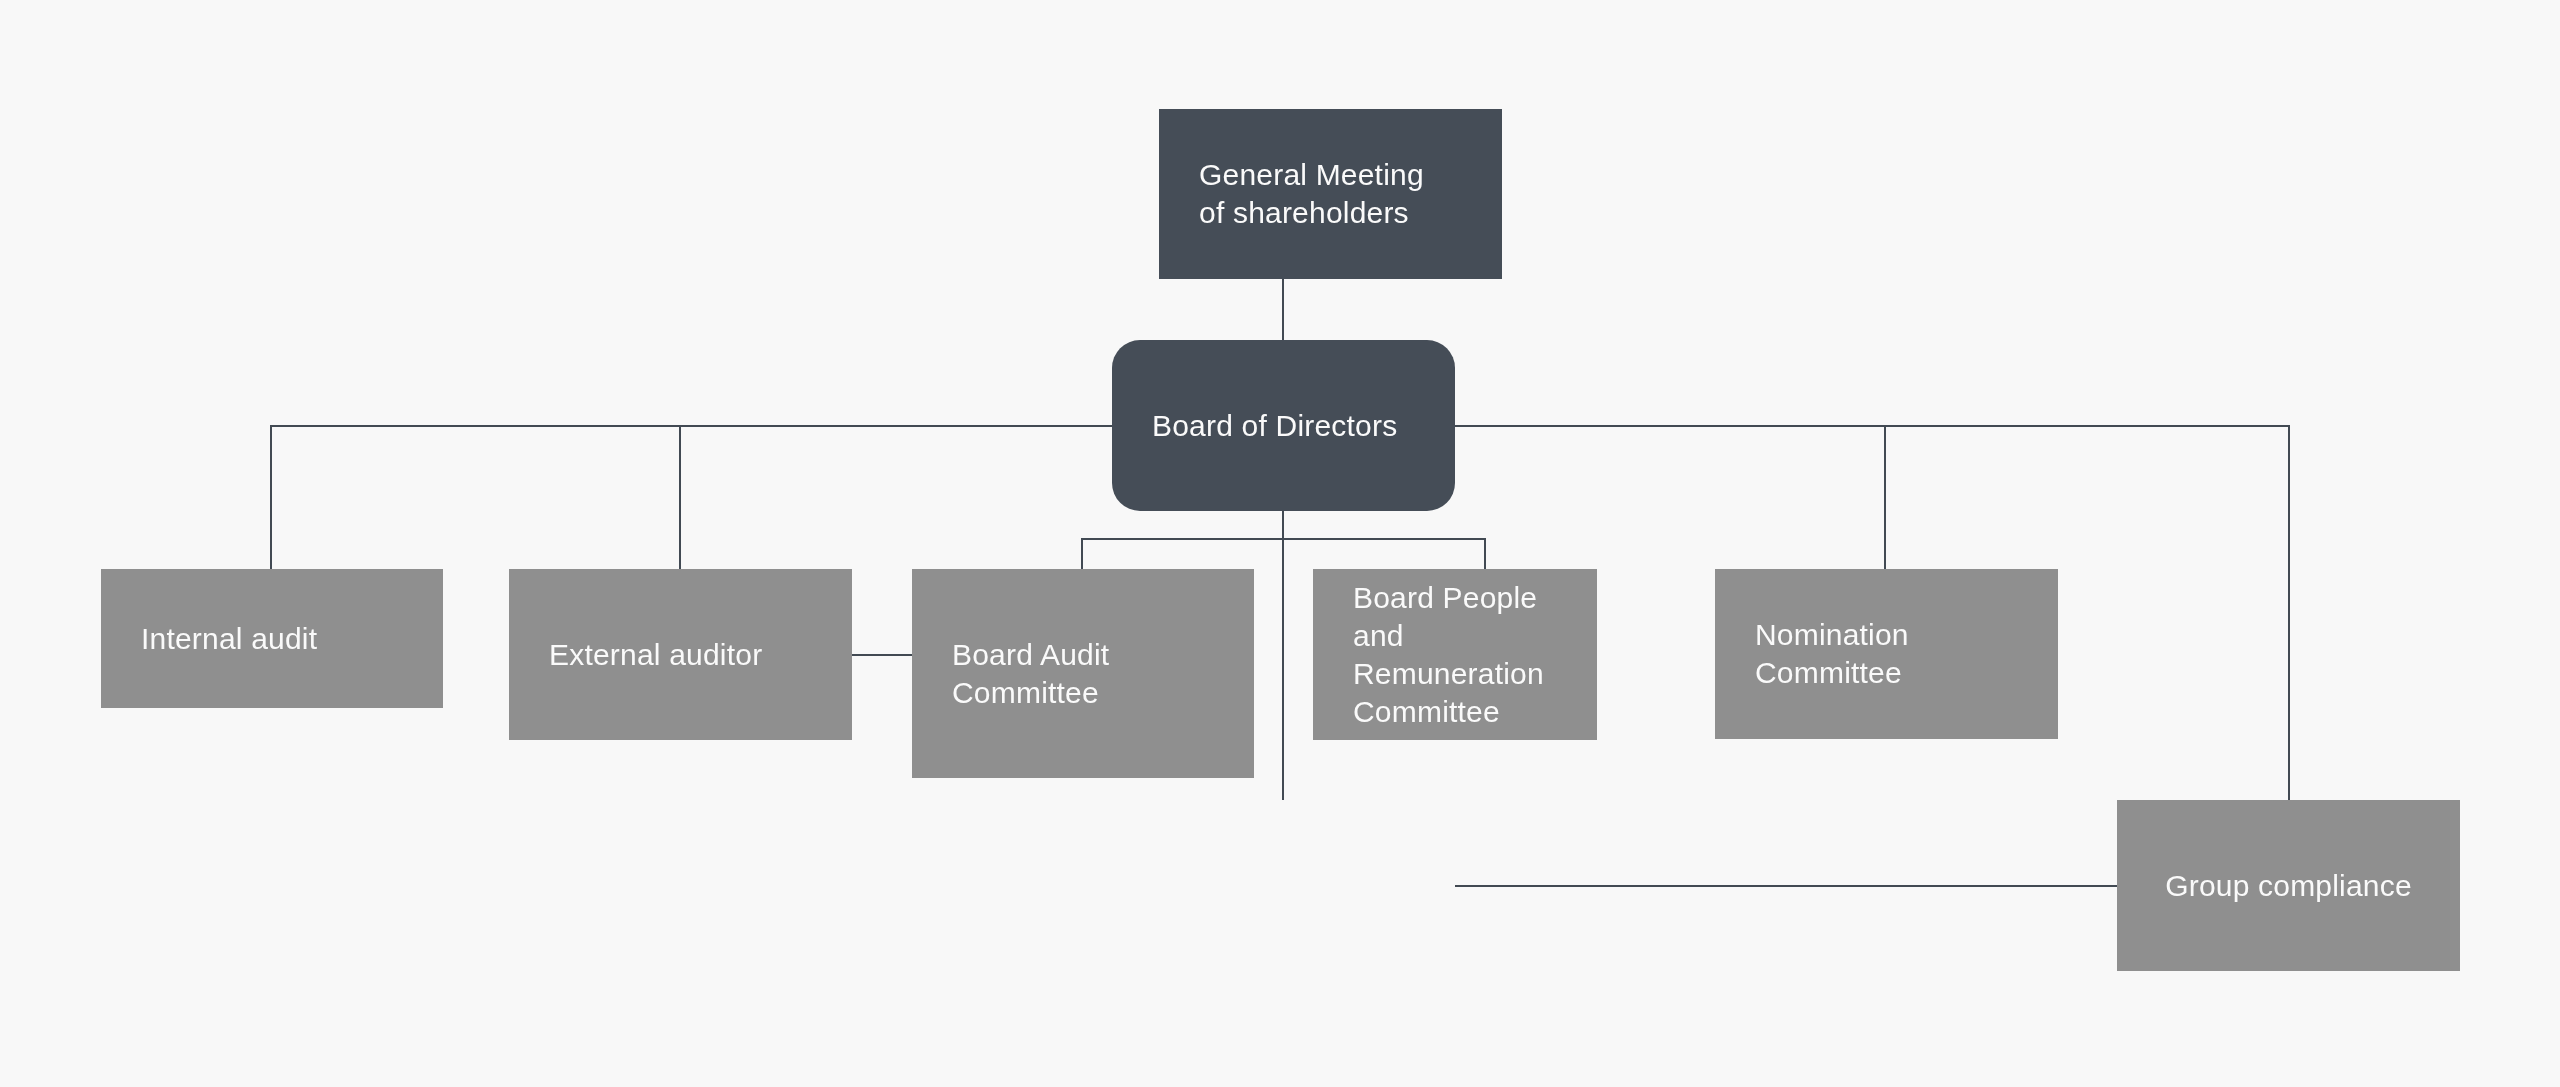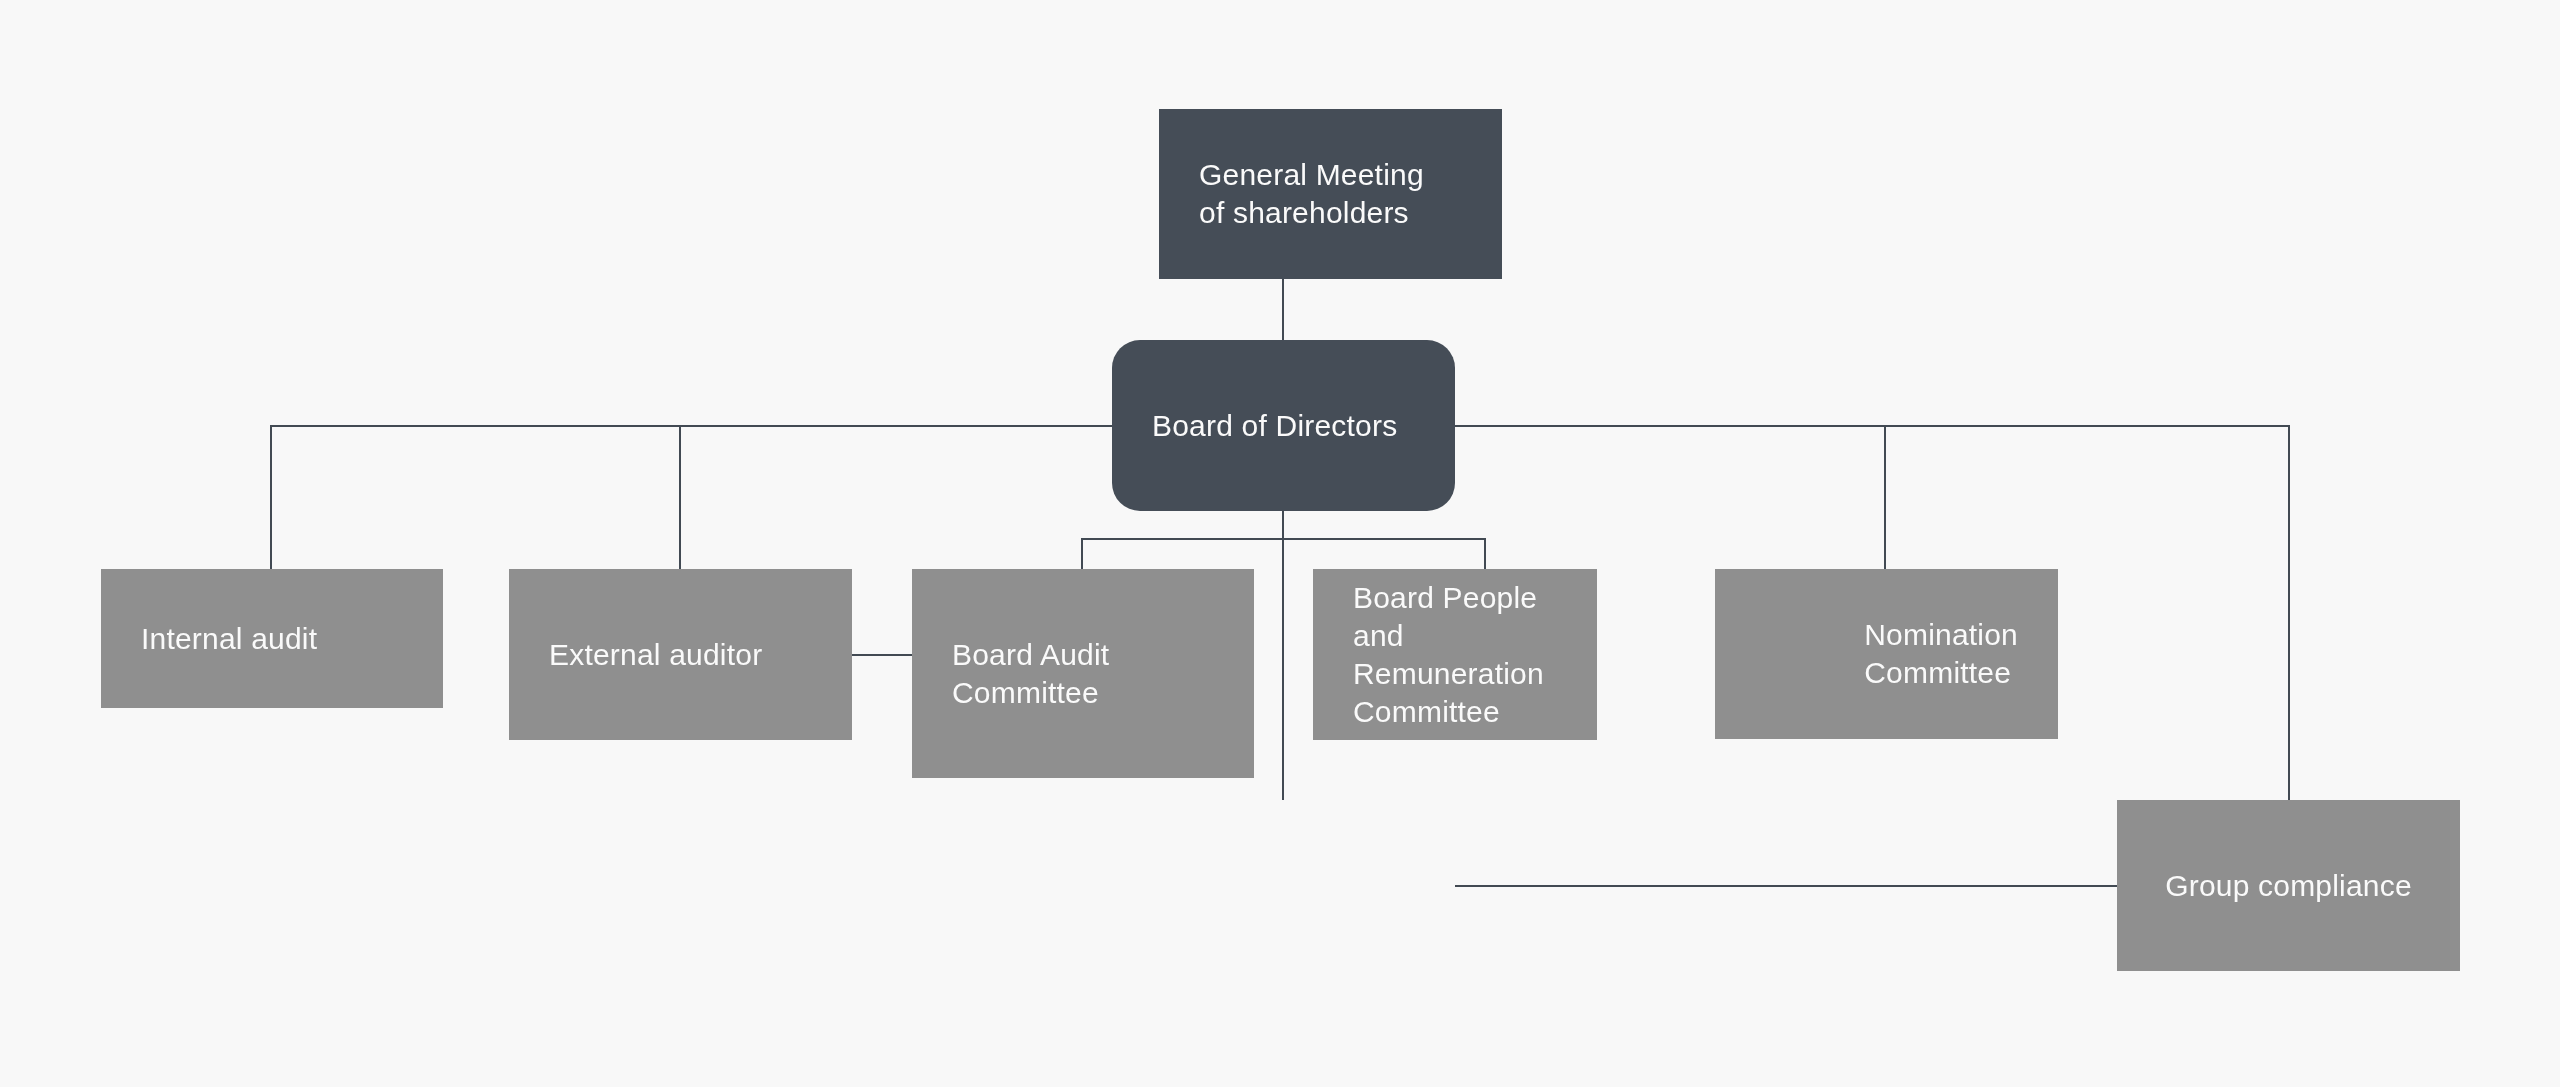--- a/index.html
+++ b/index.html
@@ -78,21 +78,21 @@
     <span class="label">Board Audit
 Committee</span>
   </div>
 
   <div class="node gray" style="left:1313px; top:569px; width:284px; height:171px;">
     <span class="label">Board People
 and Remuneration
 Committee</span>
   </div>
 
-  <div class="node gray" style="left:1715px; top:569px; width:343px; height:170px;justify-content:flex-end;">
+  <div class="node gray" style="left:1715px; top:569px; width:343px; height:170px;">
     <span class="label">Nomination
 Committee</span>
   </div>
 
 
   <div class="node gray" style="left:2117px; top:800px; width:343px; height:171px;justify-content:center;">
     <span class="label">Group compliance</span>
   </div>
 
 </div>

